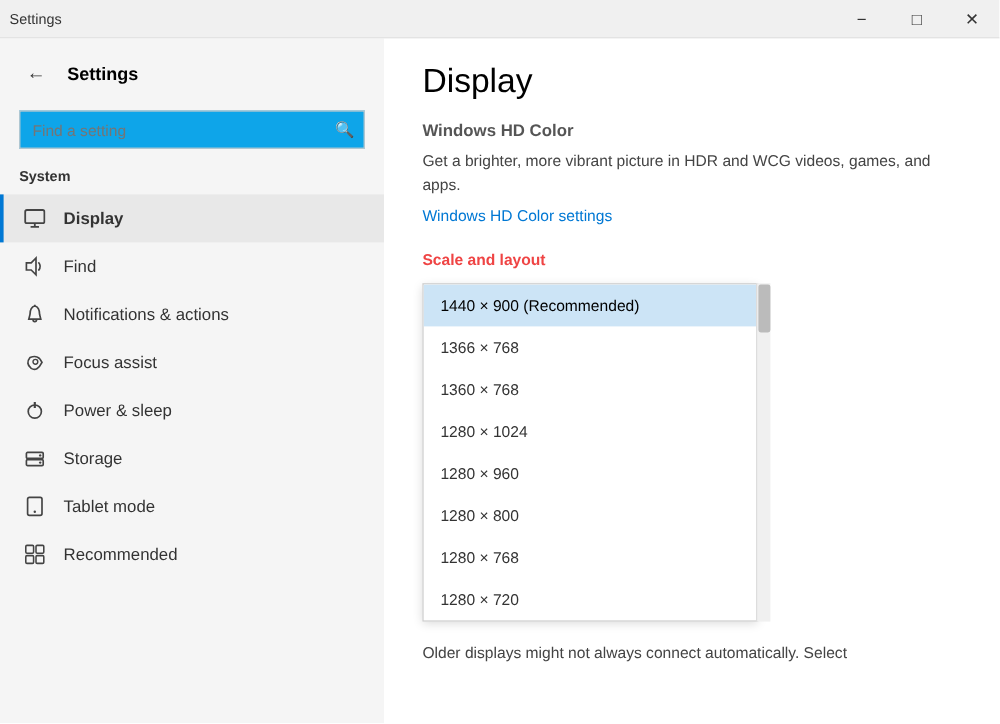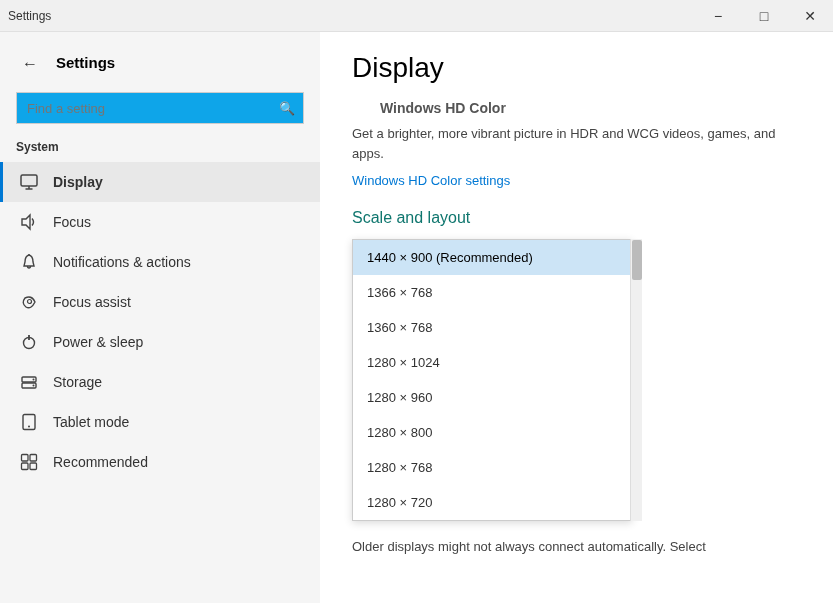--- a/index.html
+++ b/index.html
@@ -162,41 +162,40 @@
       font-weight: 300;
       color: #000;
       margin-bottom: 16px;
     }
 
     .section-subtitle {
       font-size: 15px;
       font-weight: 600;
       color: #555;
       margin-bottom: 8px;
-      margin-left: 28px;
     }
 
     .hdr-description {
       font-size: 13px;
       color: #444;
       margin-bottom: 8px;
       line-height: 1.5;
     }
 
     .link {
       color: #0078d4;
       font-size: 13px;
       cursor: pointer;
       text-decoration: none;
     }
 
     .section-heading {
-      font-size: 16px;
-      font-weight: 400;
-      color: #0f766e;
+      font-size: 13px;
+      font-weight: 700;
+      color: #ef4444;
       margin: 20px 0 12px 0;
     }
 
     
     .dropdown-container {
       position: relative;
       width: 290px;
     }
 
     .dropdown-list {
@@ -265,21 +264,21 @@
       <span>Display</span>
     </div>
 
     <div class="nav-item">
       <span class="nav-icon">
         <svg width="18" height="18" viewBox="0 0 18 18" fill="none">
           <polygon points="2,6 6,6 10,2 10,16 6,12 2,12" stroke="#444" stroke-width="1.4" fill="none"></polygon>
           <path d="M12 5.5 Q15 9 12 12.5" stroke="#444" stroke-width="1.4" fill="none"></path>
         </svg>
       </span>
-      <span>Focus</span>
+      <span>Find</span>
     </div>
 
     <div class="nav-item">
       <span class="nav-icon">
         <svg width="18" height="18" viewBox="0 0 18 18" fill="none">
           <path d="M9 2 Q13 3 13 9 L14 13 H4 L5 9 Q5 3 9 2Z" stroke="#444" stroke-width="1.4" fill="none"></path>
           <path d="M7.5 13 Q7.5 15 9 15 Q10.5 15 10.5 13" stroke="#444" stroke-width="1.4" fill="none"></path>
           <line x1="9" y1="1" x2="9" y2="2.5" stroke="#444" stroke-width="1.4"></line>
         </svg>
       </span>

